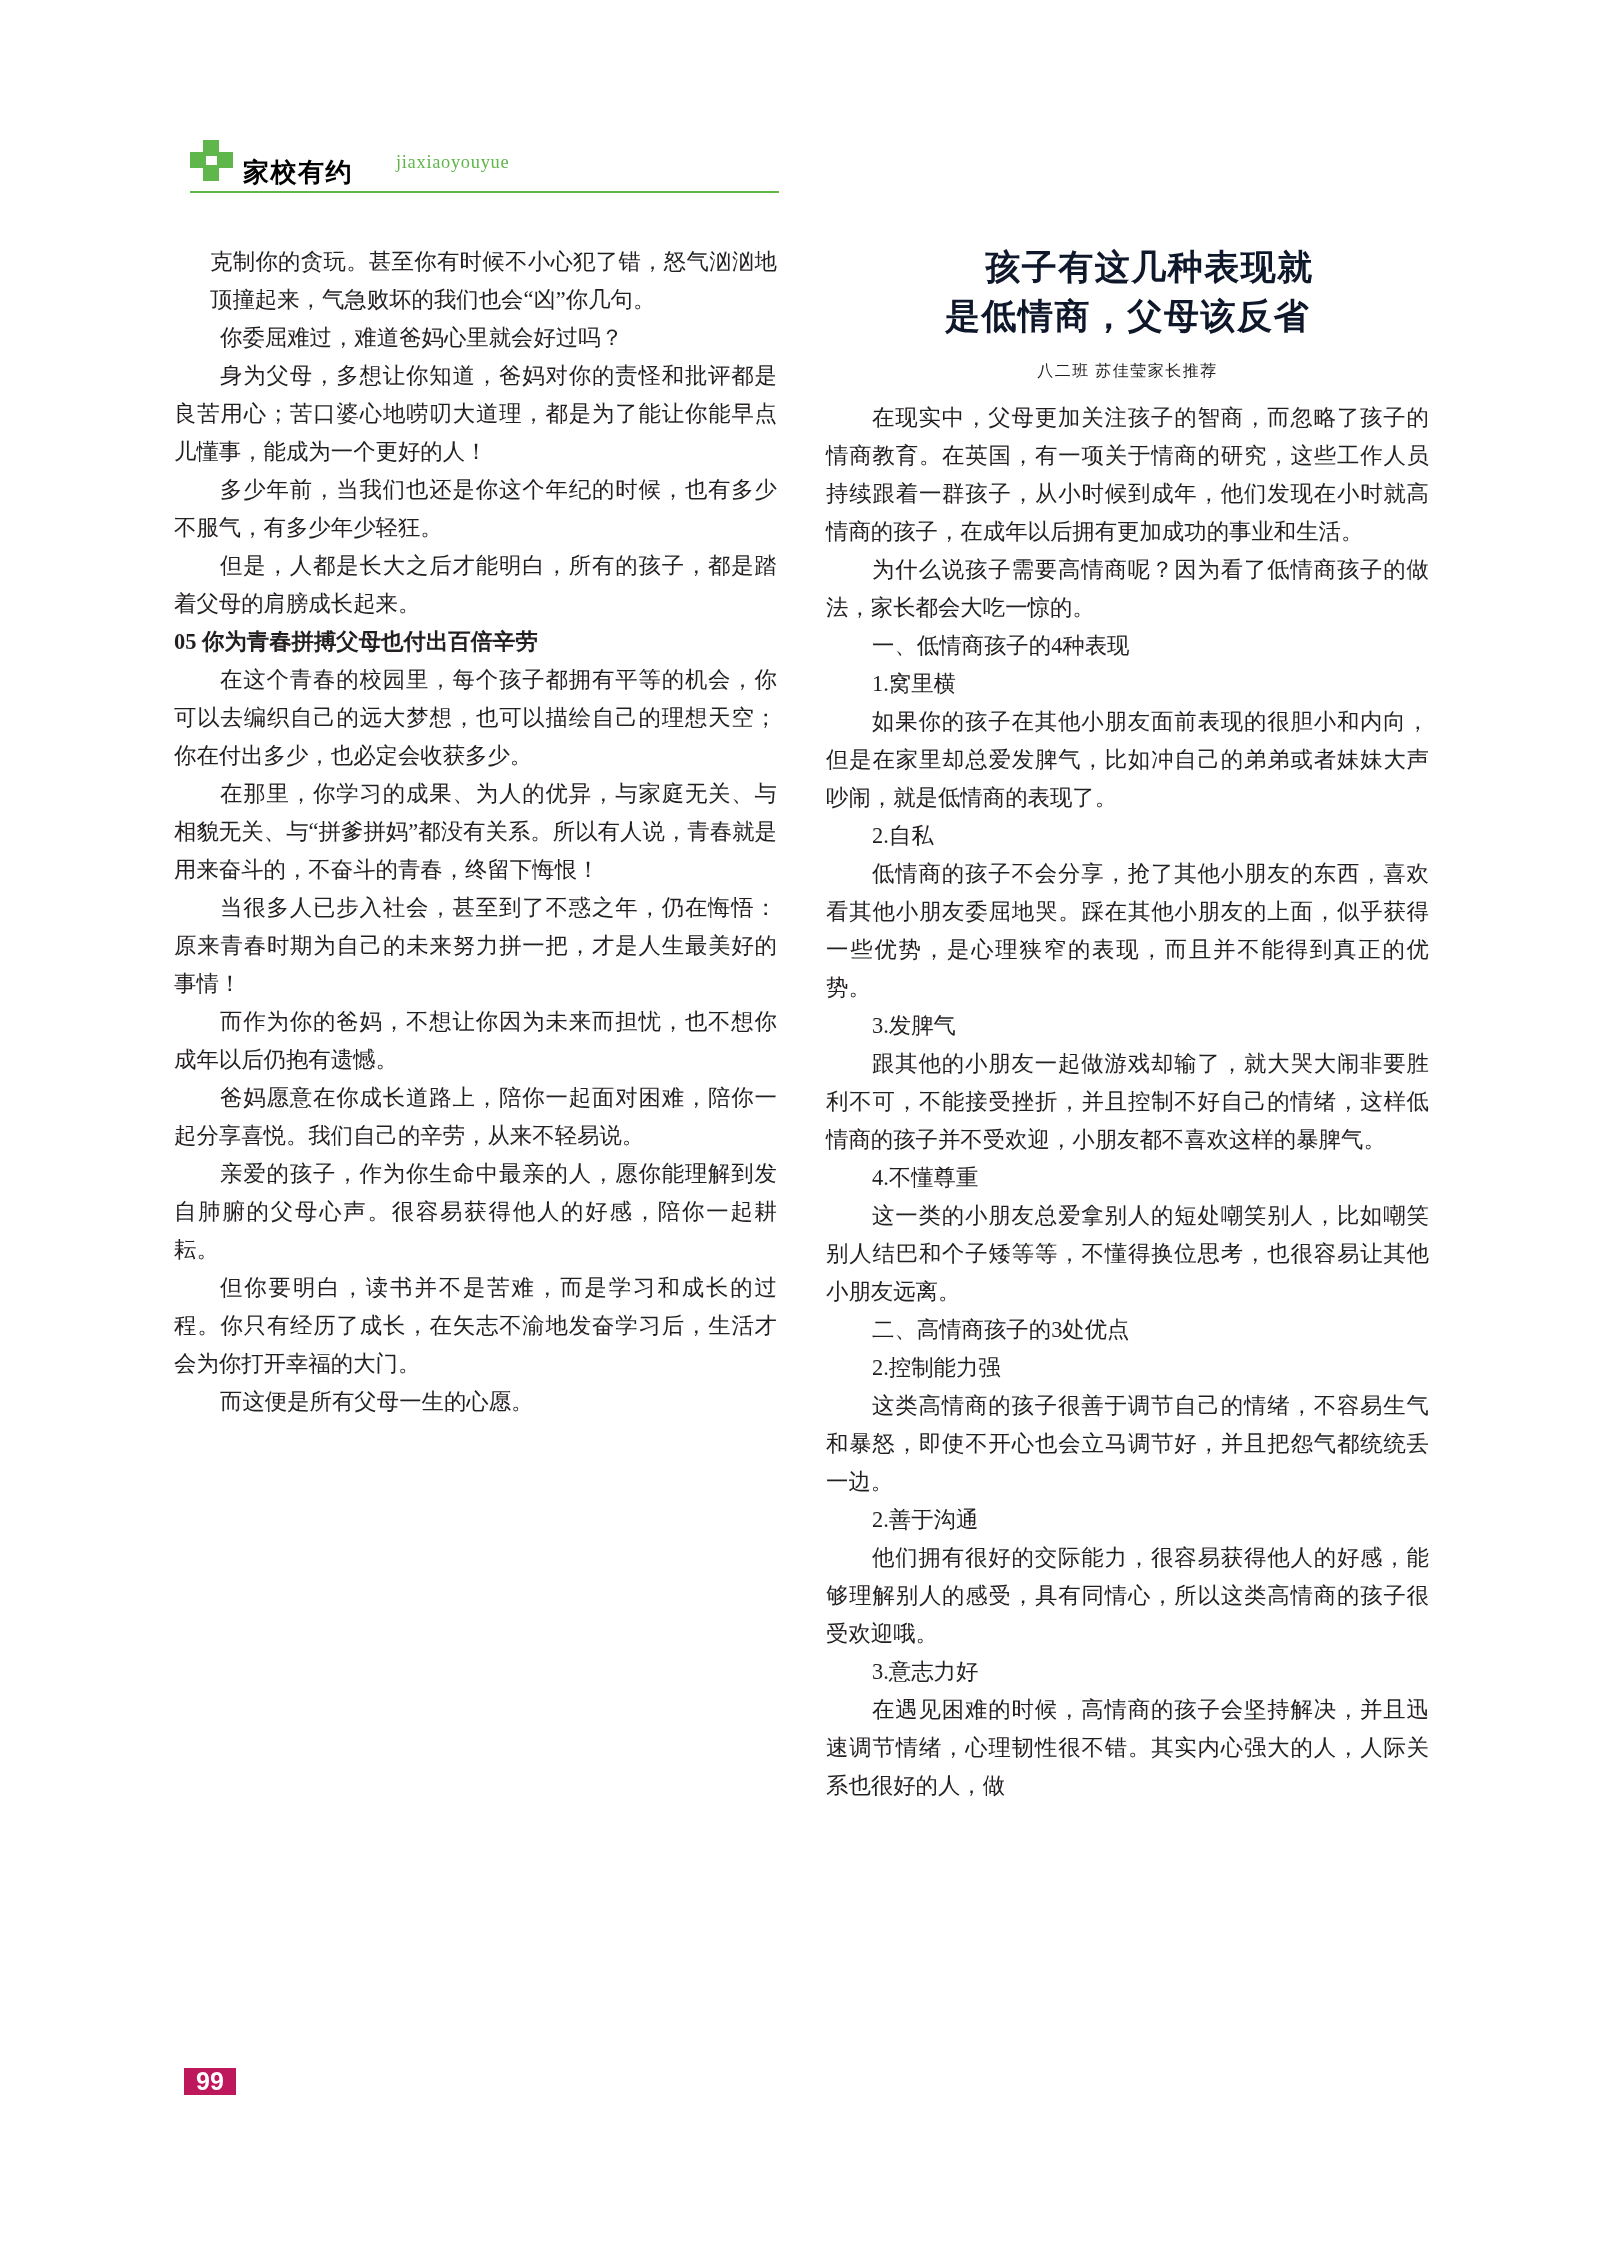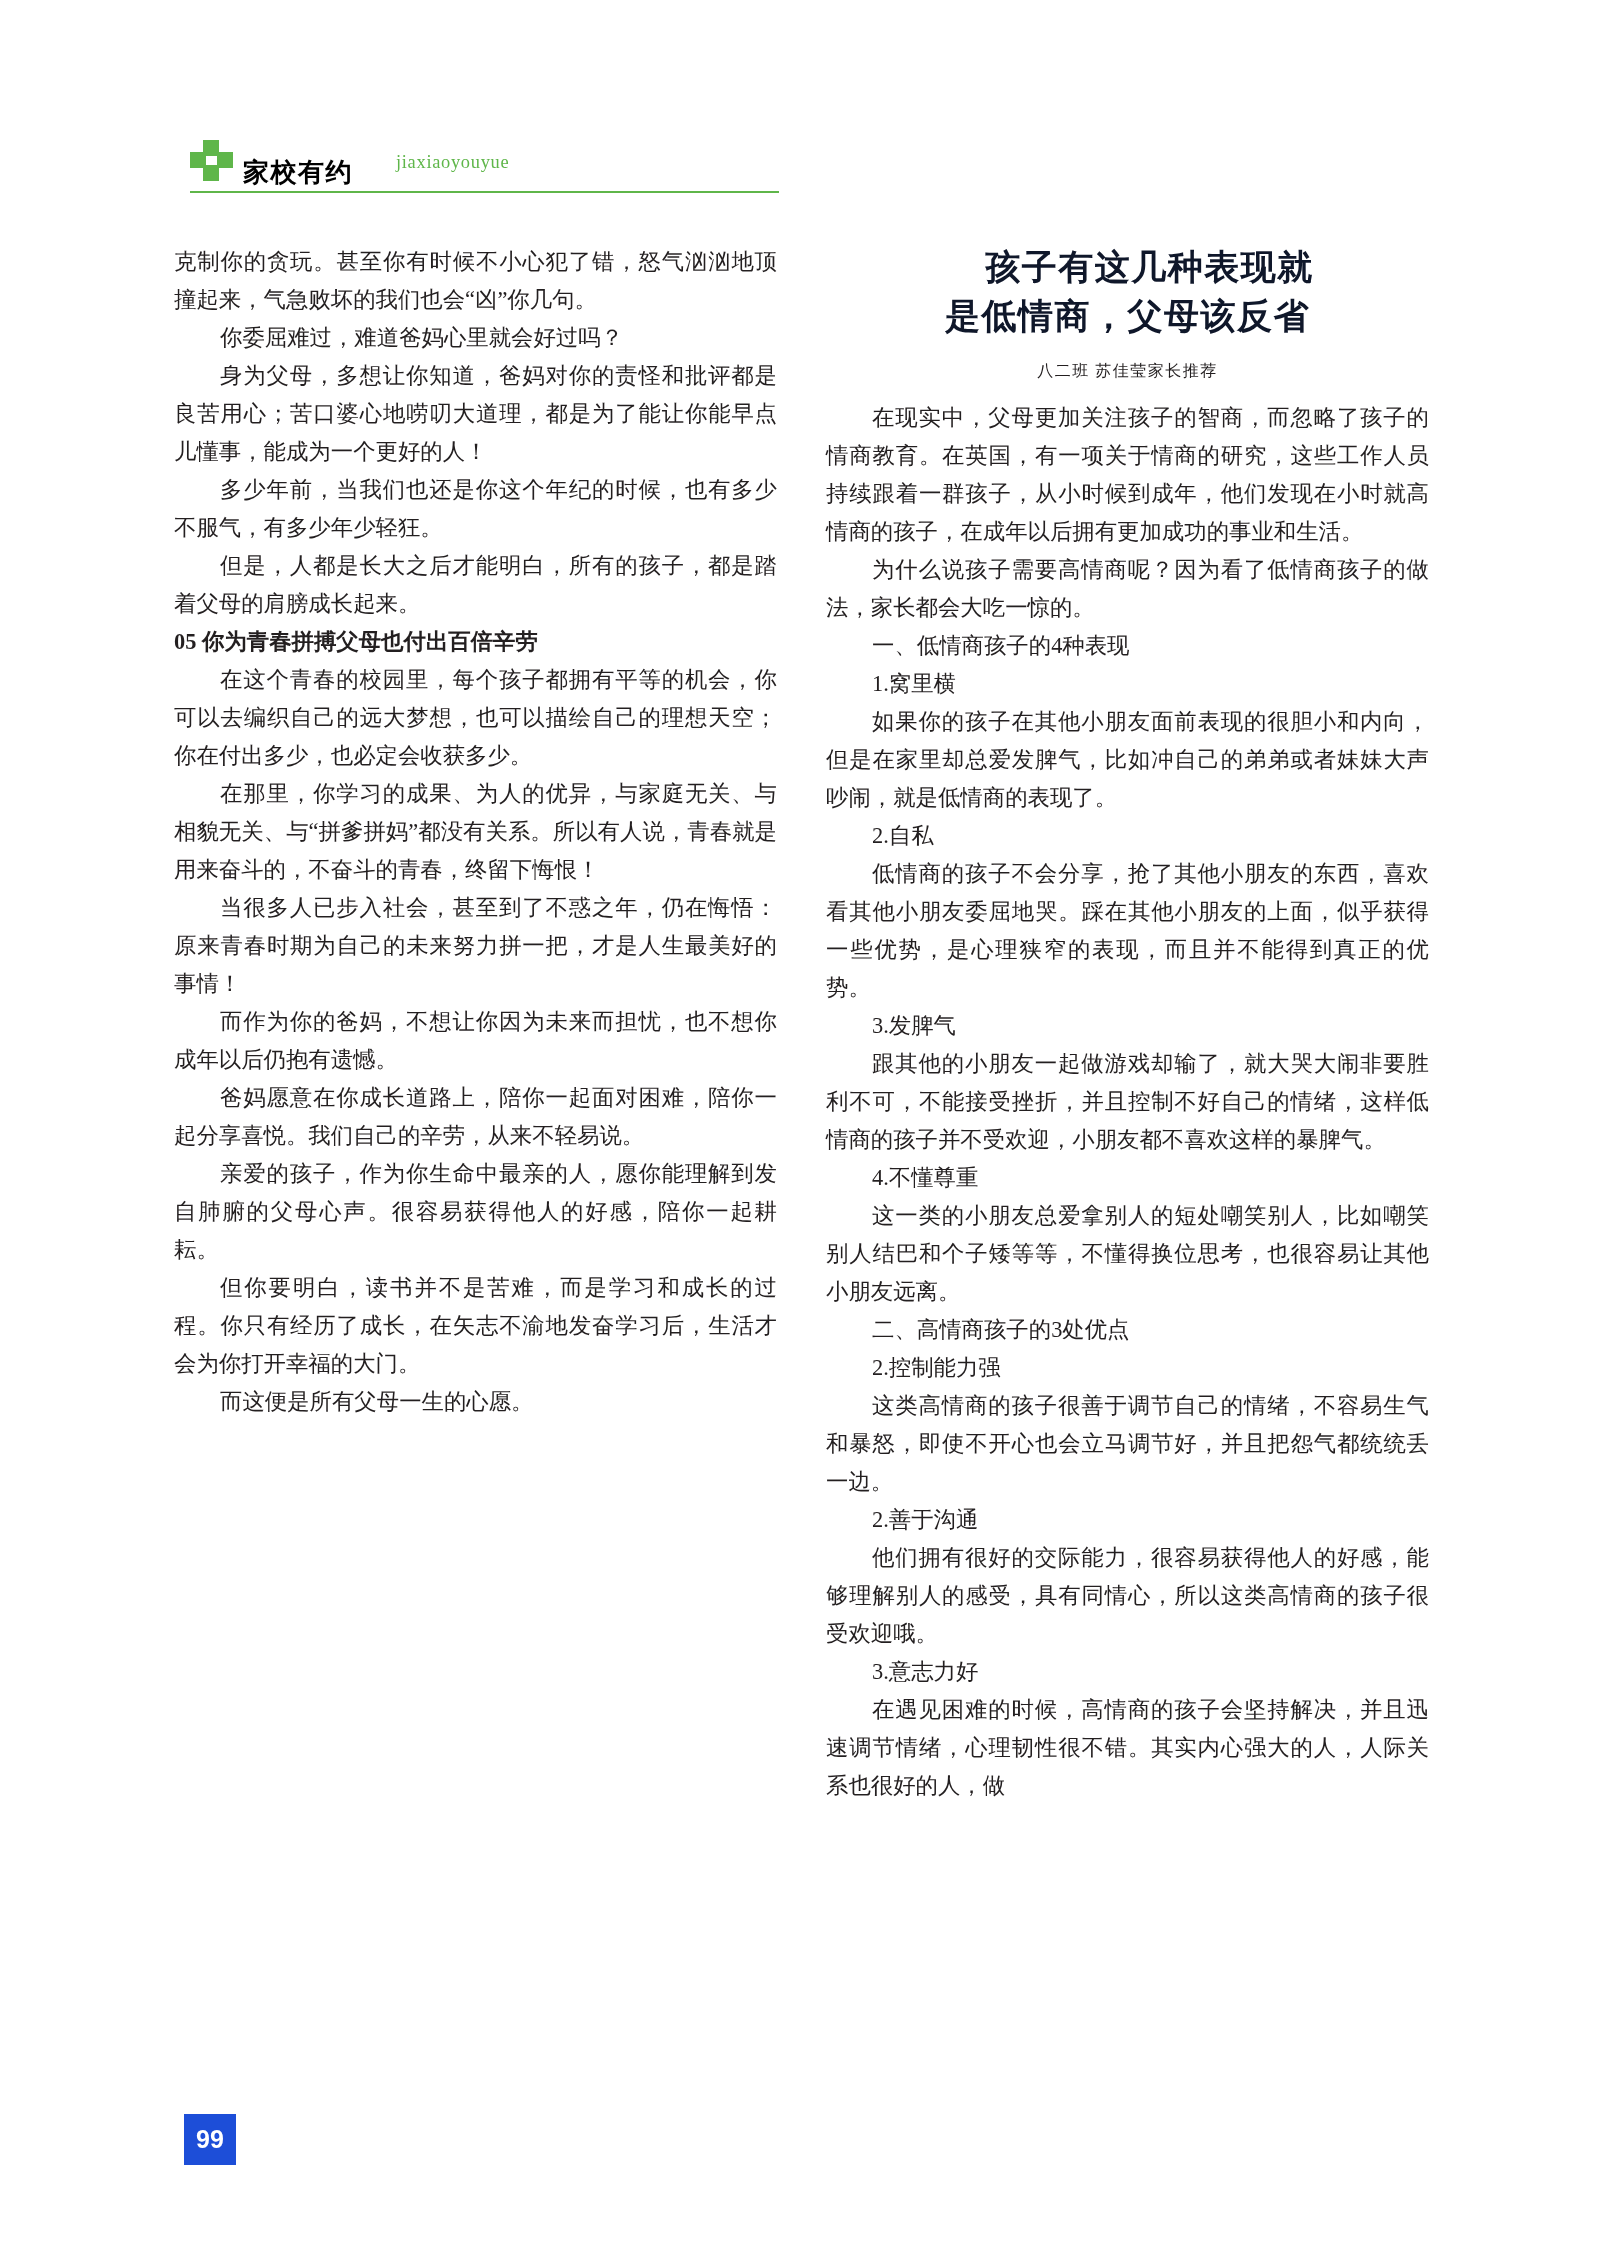--- a/index.html
+++ b/index.html
@@ -83,21 +83,21 @@
     text-align: justify;
     text-justify: inter-ideograph;
   }
   .col-left  { left: 174px; }
   .col-right { left: 826px; }
 
   .p {
     margin: 0;
     text-indent: 46px;
   }
-  .p.noindent { text-indent: 0; }
+  .p.noindent { text-indent: 0; margin-left: 36px; }
   .p.b {
     font-weight: bold;
     text-indent: 0;
   }
 
   
   .art-title {
     font-family: "Liberation Serif", "DejaVu Serif", serif;
     font-weight: bold;
     color: #0f172a;
@@ -118,30 +118,29 @@
     margin: 0 0 4.4px 0;
     letter-spacing: 1.5px;
   }
 
   
   .pagenum {
     position: absolute;
     left: 184px;
     top: 2068px;
     width: 52px;
-    height: 51px;
-    background: #1d4ed8;
+    height: 27px;
+    background: #be185d;
     color: #ffffff;
     font-family: "Liberation Sans", "DejaVu Sans", sans-serif;
     font-size: 25px;
     font-weight: bold;
     display: flex;
     align-items: center;
     justify-content: center;
-    margin-top: 46px;
   }
 </style>
 </head>
 <body>
 
 <div class="page">
 
   <div class="header">
     <div class="header-logo">
       <span class="sq sq1"></span>

